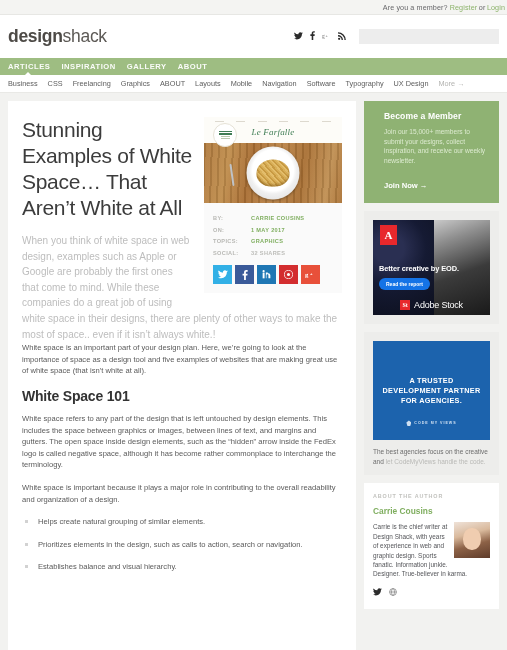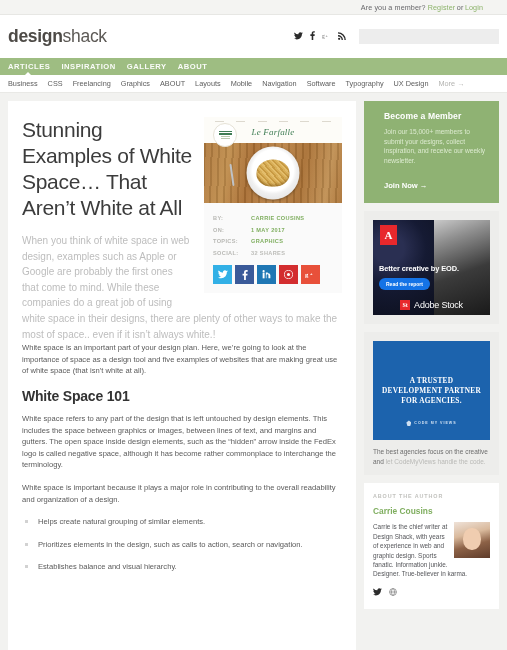--- a/index.html
+++ b/index.html
@@ -8,21 +8,21 @@
     background: #f2f2f0;
     font-family: "Liberation Sans", sans-serif;
     overflow: hidden;
   }
 
   
   .topbar {
     height: 15px; background: #f4f4f2;
     border-bottom: 1px solid #e7e7e4;
     display: flex; align-items: center; justify-content: flex-end;
-    padding-right: 24px;
+    padding-right: 2px;
     font-size: 7.2px; color: #67676a; letter-spacing: .1px;
   }
   .topbar a { color: #8cb36a; text-decoration: none; }
   .topbar .sep { color: #67676a; margin: 0 1.5px; }
 
   
   .header {
     height: 43px; background: #fff;
     display: flex; align-items: center;
     padding: 0 8px;
@@ -214,21 +214,21 @@
   }
   .ad .brandrow span { color: #fff; font-size: 9px; letter-spacing: -.2px; }
 
   .adwrap2 { background: #ededeb; padding: 9px; }
   .ad2 {
     width: 117px; height: 99px; background: #1c63ad;
     display: flex; flex-direction: column; align-items: center; justify-content: center;
     padding: 0 8px; position: relative;
   }
   .ad2 .t {
-    color: #fff; font-family: Liberation Serif, serif; font-weight: 700;
+    color: #fff; font-family: Liberation Sans, sans-serif; font-weight: 700;
     font-size: 7.3px; line-height: 10px; text-align: center; letter-spacing: .3px;
     text-transform: uppercase;
   }
   .ad2 .cmv {
     position: absolute; bottom: 14px; left: 0; right: 0;
     display: flex; align-items: center; justify-content: center; gap: 3px;
     color: #cfe0f2; font-size: 3.6px; letter-spacing: 1px; font-weight: 700;
   }
   .ad2 .cmv i {
     display: inline-block; width: 5px; height: 6px; background: #cfe0f2;

